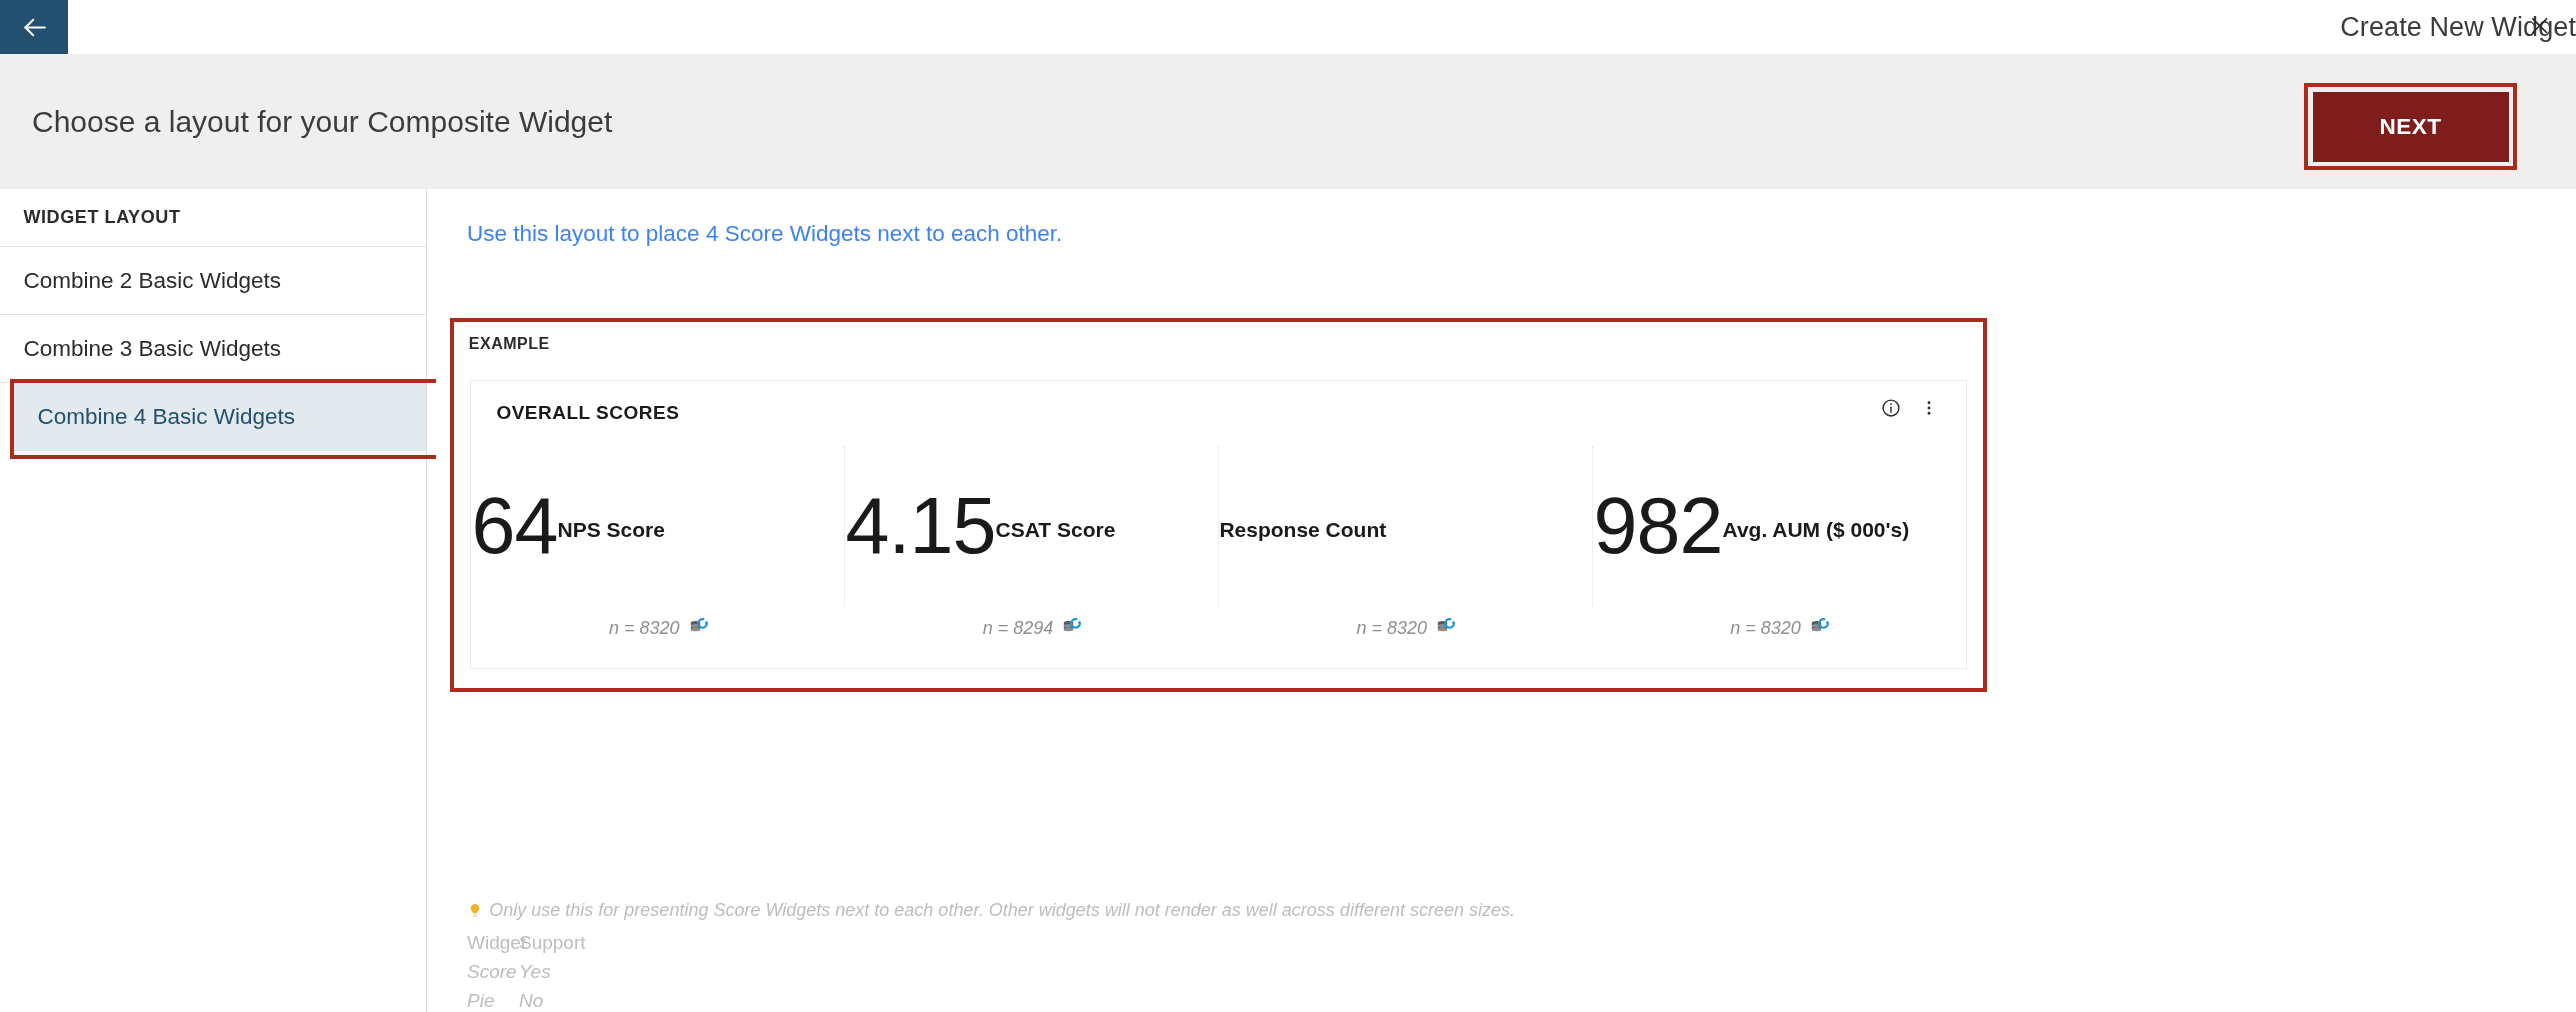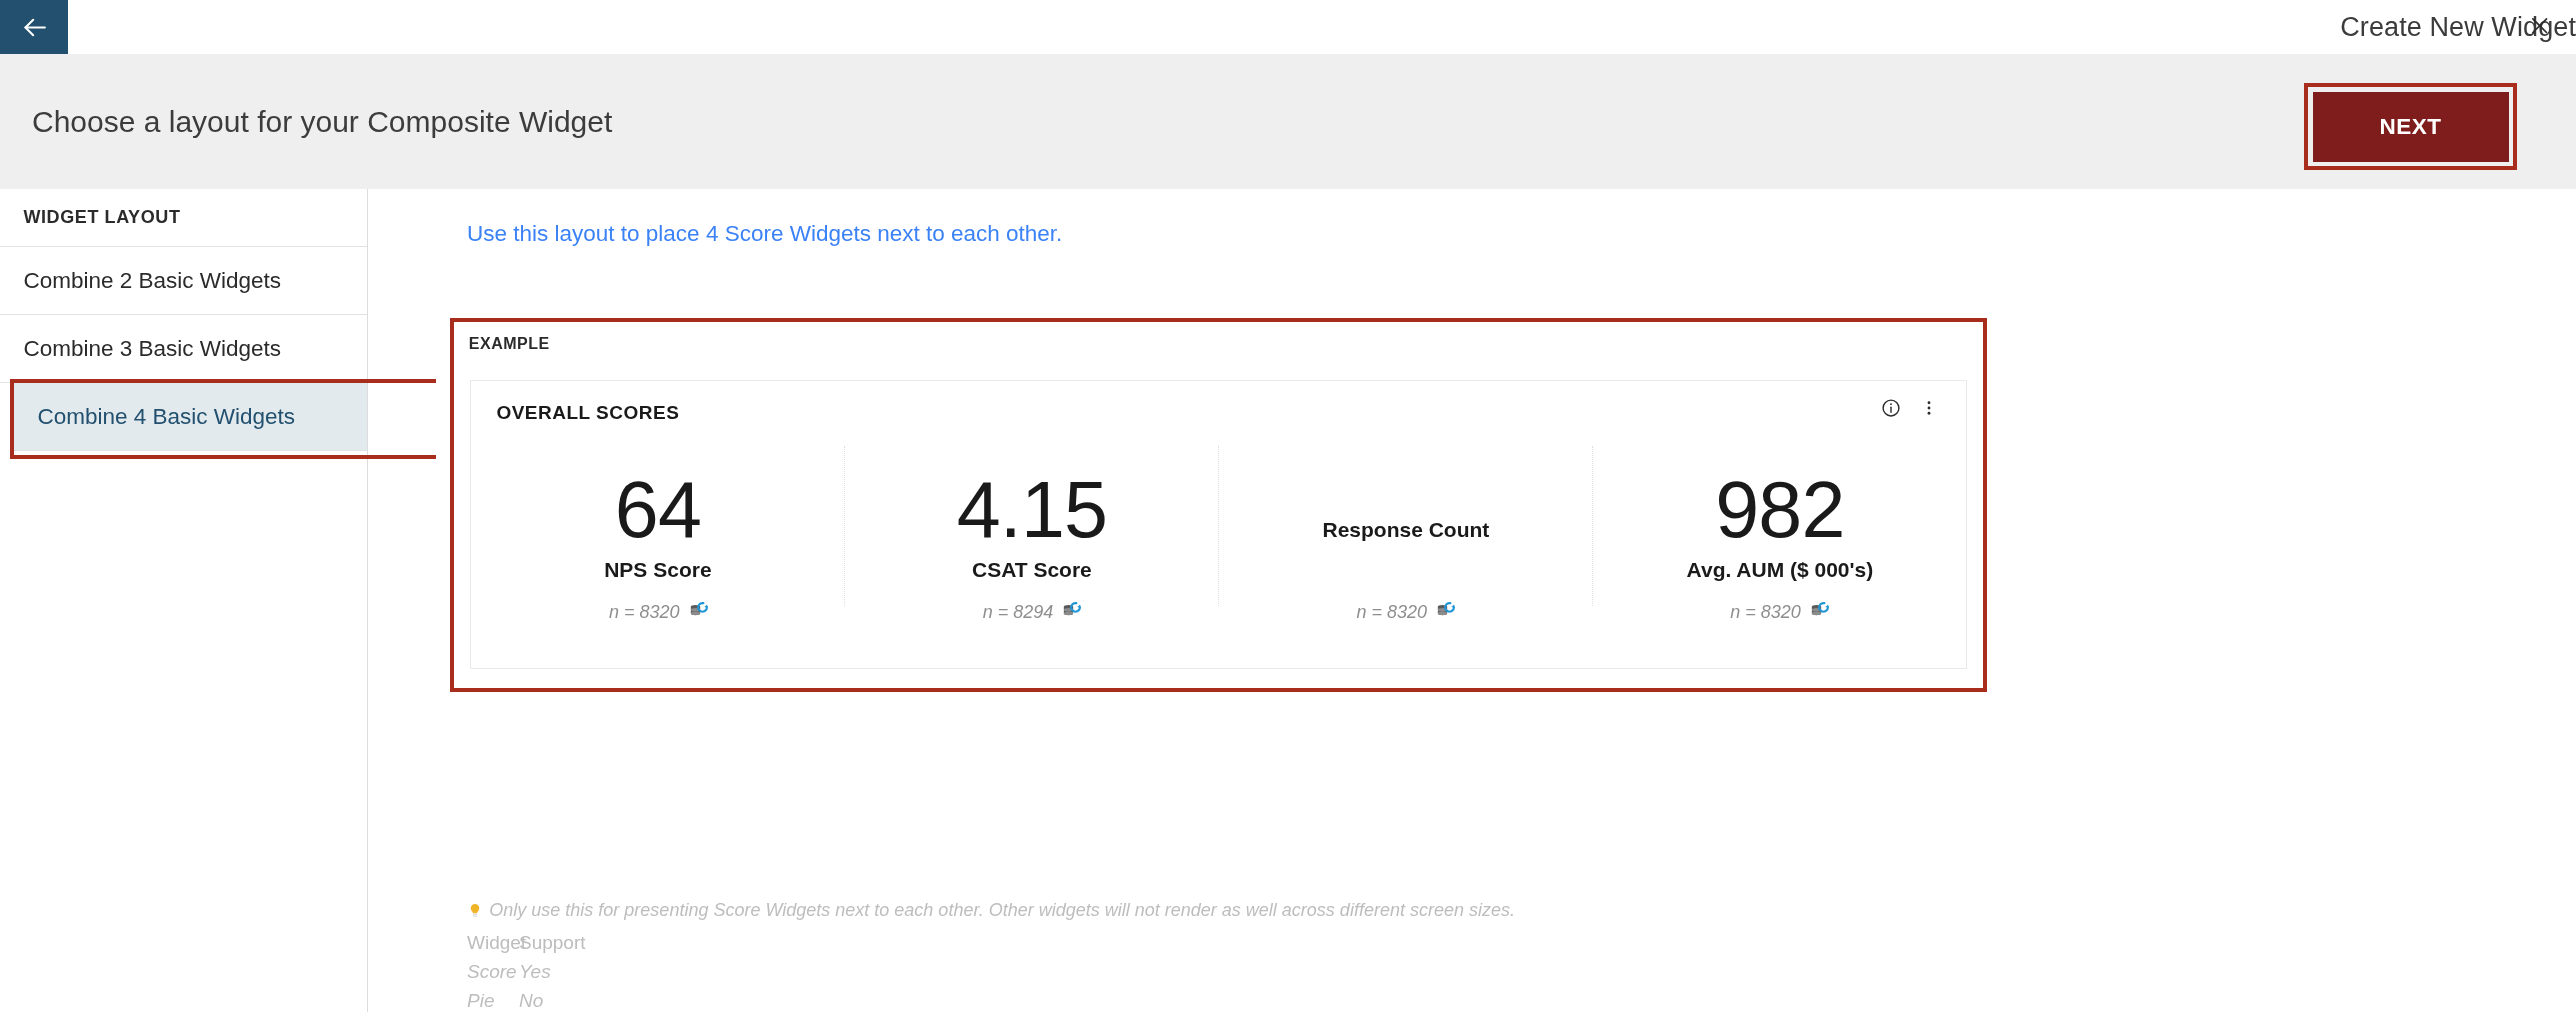--- a/index.html
+++ b/index.html
@@ -85,21 +85,21 @@
     justify-content: center;
     cursor: pointer;
     border: none;
     font-family: "Liberation Sans", sans-serif;
   }
 
   
   .sidebar {
     position: absolute;
     left: 0; top: 189px;
-    width: 368px;
+    width: 427px;
     height: 823px;
     background: #ffffff;
     border-right: 0.9px solid #dcdcdc;
   }
   .sidebar-header {
     height: 58px;
     display: flex;
     align-items: center;
     padding-left: 23.4px;
     font-size: 18px;
@@ -202,23 +202,22 @@
   .scores-row {
     position: absolute;
     left: 0; top: 65px;
     width: 100%;
     height: 160px;
     display: flex;
   }
   .score-cell {
     flex: 1 1 0;
     display: flex;
-    flex-direction: column;
-    align-items: center;
-    justify-content: center;
+    align-items: center;
+    justify-content: flex-start;
     position: relative;
   }
   .score-cell + .score-cell {
     border-left: 1.8px dotted #dfdfdf;
   }
   .score-value {
     font-size: 79px;
     font-weight: 300;
     color: #1a1a1a;
     line-height: 1.02;
@@ -227,21 +226,21 @@
   .score-label {
     margin-top: 7.2px;
     font-size: 21px;
     font-weight: 700;
     color: #1a1a1a;
     white-space: nowrap;
   }
 
   .n-row {
     position: absolute;
-    left: 0; top: 220px;
+    left: 0; top: 236px;
     width: 100%;
     display: flex;
   }
   .n-cell {
     flex: 1 1 0;
     display: flex;
     align-items: center;
     justify-content: center;
     gap: 8px;
   }

